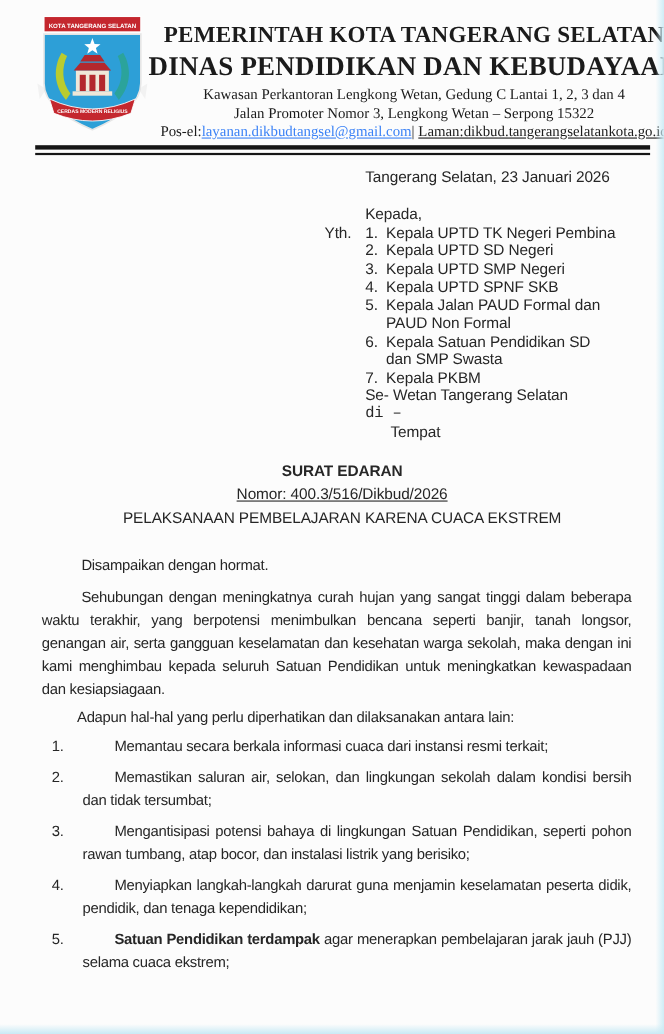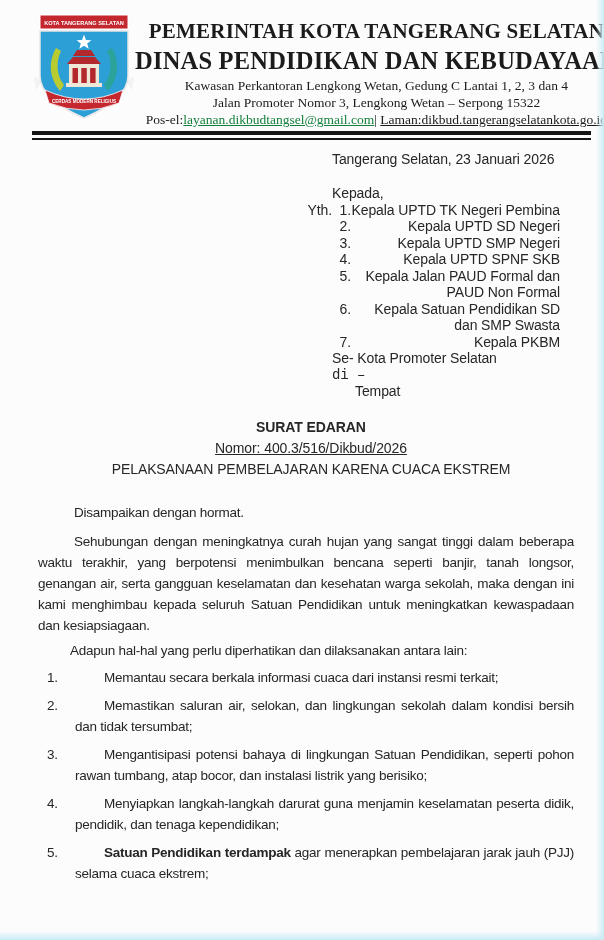--- a/index.html
+++ b/index.html
@@ -29,34 +29,34 @@
   .logo-wrap { flex: none; width: 102px; }
   .head-text {
     flex: 1; text-align: center; padding-top: 7px;
     font-family: "Liberation Serif", "DejaVu Serif", serif;
     color: #1b1b1b;
   }
   .agency1 { font-size: 21px; font-weight: bold; line-height: 25px; letter-spacing: 0.2px; white-space: nowrap; }
   .agency2 { font-size: 24.5px; font-weight: bold; line-height: 33px; letter-spacing: 0.2px; white-space: nowrap; }
   .addr { font-size: 13.5px; line-height: 17px; white-space: nowrap; }
   .contact { font-size: 13.5px; line-height: 18px; white-space: nowrap; }
-  .contact .lnk { text-decoration: underline; color: #15803d; }
+  .contact .lnk { text-decoration: underline; color: #3b82f6; }
   .contact .lnk2 { text-decoration: underline; color: #1b1b1b; }
   .head-rule {
     margin: 2px 13px 0 32px;
     border-top: 4px solid #161616;
     border-bottom: 2px solid #161616;
     height: 3px;
   }
 
   
   .meta { font-size: 14px; letter-spacing: -0.1px; }
   .date-line { margin: 11px 0 0 332px; line-height: 17px; }
   .kepada { margin: 17px 0 0 332px; line-height: 16.5px; }
-  .rec-row { display: flex; margin-left: 295px; line-height: 16.5px; text-align: right; }
+  .rec-row { display: flex; margin-left: 295px; line-height: 16.5px; }
   .yth { flex: none; width: 37px; }
   .rec-list { width: 228px; }
   .rec { display: flex; }
   .rec .num { flex: none; width: 19px; }
   .rec .txt { flex: 1; }
   .scope-line { margin-left: 332px; line-height: 16.5px; }
   .di-line { margin-left: 332px; line-height: 16.5px; font-family: Liberation Mono, monospace; }
   .tempat-line { margin-left: 355px; line-height: 16.5px; }
 
   
@@ -158,21 +158,21 @@
         <div class="rec">
             <span class="num">6.</span>
             <span class="txt">Kepala Satuan Pendidikan SD dan SMP Swasta</span>
           </div>
         <div class="rec">
             <span class="num">7.</span>
             <span class="txt">Kepala PKBM</span>
           </div>
       </div>
     </div>
-    <div class="scope-line">Se- Kota Promoter Selatan</div>
+    <div class="scope-line">Se- Wetan Tangerang Selatan</div>
     <div class="di-line">di –</div>
     <div class="tempat-line">Tempat</div>
   </section>
 
   <section class="title-block">
     <div class="title-heading">SURAT EDARAN</div>
     <div class="title-number">Nomor: 400.3/516/Dikbud/2026</div>
     <div class="title-subject1">PELAKSANAAN PEMBELAJARAN KARENA CUACA EKSTREM</div>
   </section>
 

